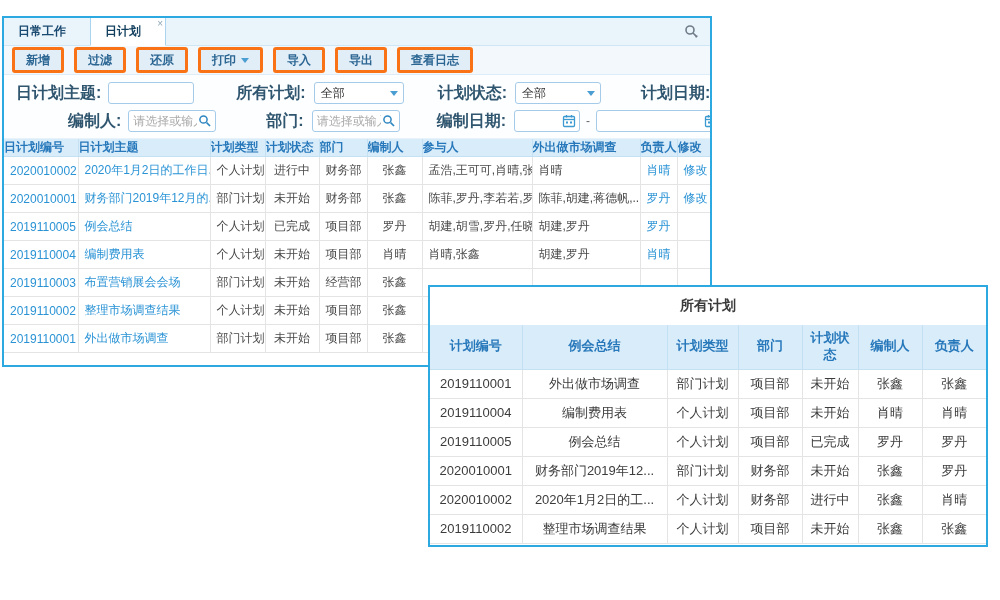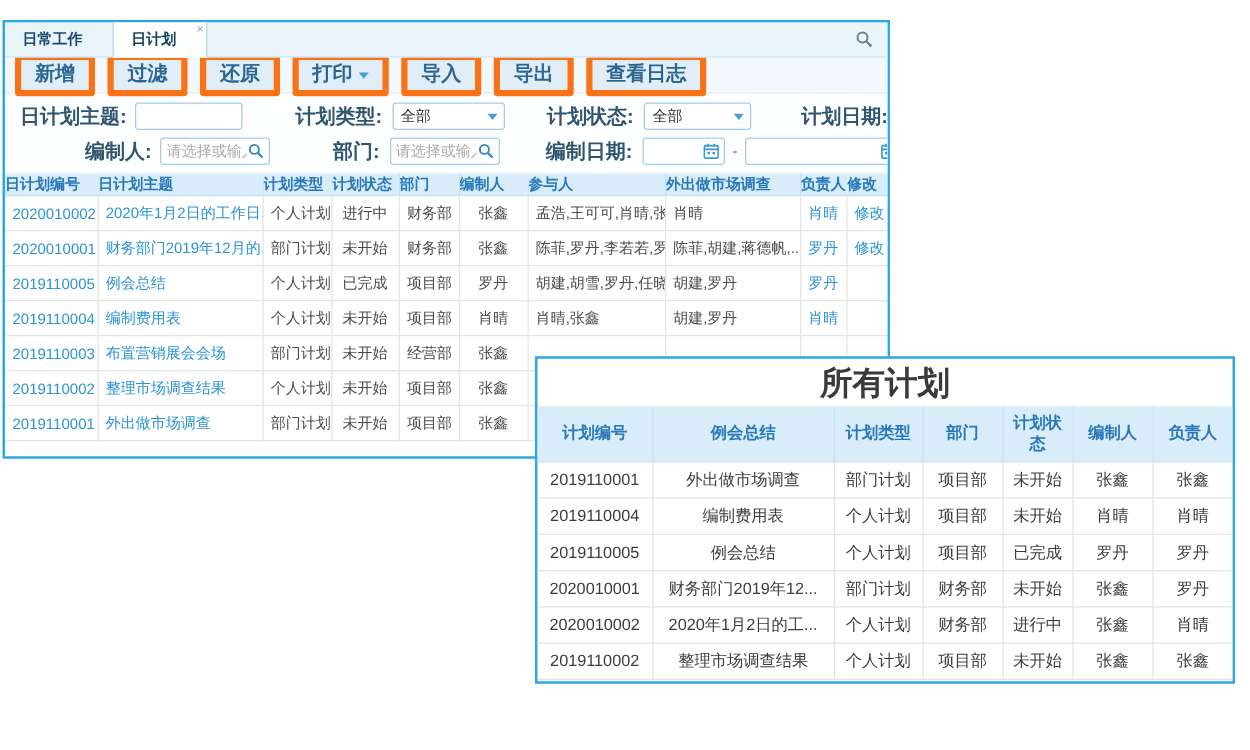--- a/index.html
+++ b/index.html
@@ -9,21 +9,21 @@
   
   .main-panel { position:absolute; left:2px; top:16px; width:710px; height:351px; border:2px solid #2ba9e0; background:#fff; z-index:1; overflow:hidden; }
 
   .tabbar { height:28px; background:#e9f4fb; border-bottom:1px solid #cfe6f5; display:flex; align-items:flex-end; position:relative; }
   .tab { padding:6px 24px 5px 14px; font-size:12px; font-weight:bold; color:#1b4a70; cursor:pointer; position:relative; }
   .tab.active { background:#ffffff; border:1px solid #a9d3ee; border-bottom:1px solid #ffffff; margin-bottom:-1px; color:#123f5e; }
   .tab .close-x { font-size:10px; color:#8fa7b8; position:absolute; top:1px; right:2px; font-weight:normal; }
   .tools-icon { position:absolute; right:10px; top:6px; width:16px; height:16px; cursor:pointer; }
 
   .toolbar { height:29px; background:#f2f8fc; border-bottom:1px solid #ddecf7; display:flex; align-items:center; padding-left:8px; gap:10px; }
-  .tbtn { background:#e1edf7; border:5px solid #f97316; border-radius:3px; color:#2b6693; font-size:16px; font-weight:bold; padding:4px 11px; cursor:pointer; display:flex; align-items:center; gap:5px; line-height:1;text-align:right; }
+  .tbtn { background:#e1edf7; border:3px solid #f97316; border-radius:3px; color:#2b6693; font-size:12px; font-weight:bold; padding:4px 11px; cursor:pointer; display:flex; align-items:center; gap:5px; line-height:1;text-align:right; }
   .caret { width:0; height:0; border-left:4px solid transparent; border-right:4px solid transparent; border-top:5px solid #4a9ed2; display:inline-block; }
 
   .filters { background:#fdfeff; padding:4px 0 3px 0; border-bottom:1px solid #e8f2fa; }
   .frow { height:28px; display:flex; align-items:center; overflow:hidden; white-space:nowrap; }
   .flabel { font-size:16px; font-weight:bold; color:#2f556f; flex:none; }
   .finput { height:22px; border:1px solid #a5cbe9; border-radius:3px; background:#fff; font-size:12px; color:#444; padding:0 4px; flex:none; outline:none; font-family:inherit; }
   .fwrap { position:relative; flex:none; display:flex; align-items:center; }
   .fwrap .fic { position:absolute; right:4px; top:4px; width:14px; height:14px; cursor:pointer; }
   .fselect { height:22px; border:1px solid #a5cbe9; border-radius:3px; background:#fff; font-size:12px; color:#333; padding:0 18px 0 6px; display:flex; align-items:center; position:relative; cursor:pointer; flex:none; }
   .fselect .caret { position:absolute; right:5px; top:8px; }
@@ -35,21 +35,21 @@
   table { border-collapse:collapse; table-layout:fixed; }
   #main-table { width:706px; }
   #main-table th { background:#d9ecf9; color:#2778bb; font-size:12px; font-weight:bold; height:17px; border-right:1px solid #c4e0f3; border-bottom:1px solid #c4e0f3; text-align:left; overflow:hidden; white-space:nowrap; }
   #main-table td { height:28px; font-size:12px; color:#4a4a4a; border-right:1px solid #e4e4e4; border-bottom:1px solid #e4e4e4; text-align:center; overflow:hidden; white-space:nowrap; padding:0 6px; background:#fff; }
   #main-table th:last-child, #main-table td:last-child { border-right:none; }
   #main-table td.al { text-align:left; }
   #main-table td.lnk { color:#2a93d5; cursor:pointer; }
 
   
   .overlay-panel { position:absolute; left:428px; top:285px; width:560px; height:262px; border:2px solid #2ba9e0; background:#fff; z-index:5; overflow:hidden; }
-  .overlay-title { height:38px; display:flex; align-items:center; justify-content:center; font-size:26px; font-weight:bold; color:#3a3a3a; }
+  .overlay-title { height:38px; display:flex; align-items:center; justify-content:center; font-size:14px; font-weight:bold; color:#3a3a3a; }
   #overlay-table { width:556px; }
   #overlay-table th { background:#d9ecf9; color:#2778bb; font-size:13px; font-weight:bold; height:44px; border-right:1px solid #c4e0f3; border-bottom:1px solid #c4e0f3; text-align:center; padding:0 6px; line-height:1.3; }
   #overlay-table td { height:29px; font-size:13px; color:#3c3c3c; border-right:1px solid #e4e4e4; border-bottom:1px solid #e4e4e4; text-align:center; overflow:hidden; white-space:nowrap; padding:0 4px; background:#fff; }
   #overlay-table th:last-child, #overlay-table td:last-child { border-right:none; }
 </style>
 </head>
 <body>
 
 <div class="stage">
 
@@ -81,21 +81,21 @@
       <button class="tbtn">导入</button>
       <button class="tbtn">导出</button>
       <button class="tbtn">查看日志</button>
     </div>
 
     <div class="filters">
 
       <div class="frow">
         <span class="flabel" style="margin-left:12px">日计划主题:</span>
         <input class="finput" style="width: 86px; margin-left: 7px;">
-        <span class="flabel" style="margin-left:42px">计划类型:</span>
+        <span class="flabel" style="margin-left:42px">所有计划:</span>
         <div class="fselect" style="width:90px; margin-left:8px">
           <span>全部</span>
           <span class="caret"></span>
         </div>
         <span class="flabel" style="margin-left:34px">计划状态:</span>
         <div class="fselect" style="width:86px; margin-left:8px">
           <span>全部</span>
           <span class="caret"></span>
         </div>
         <span class="flabel" style="margin-left:40px">计划日期:</span>

